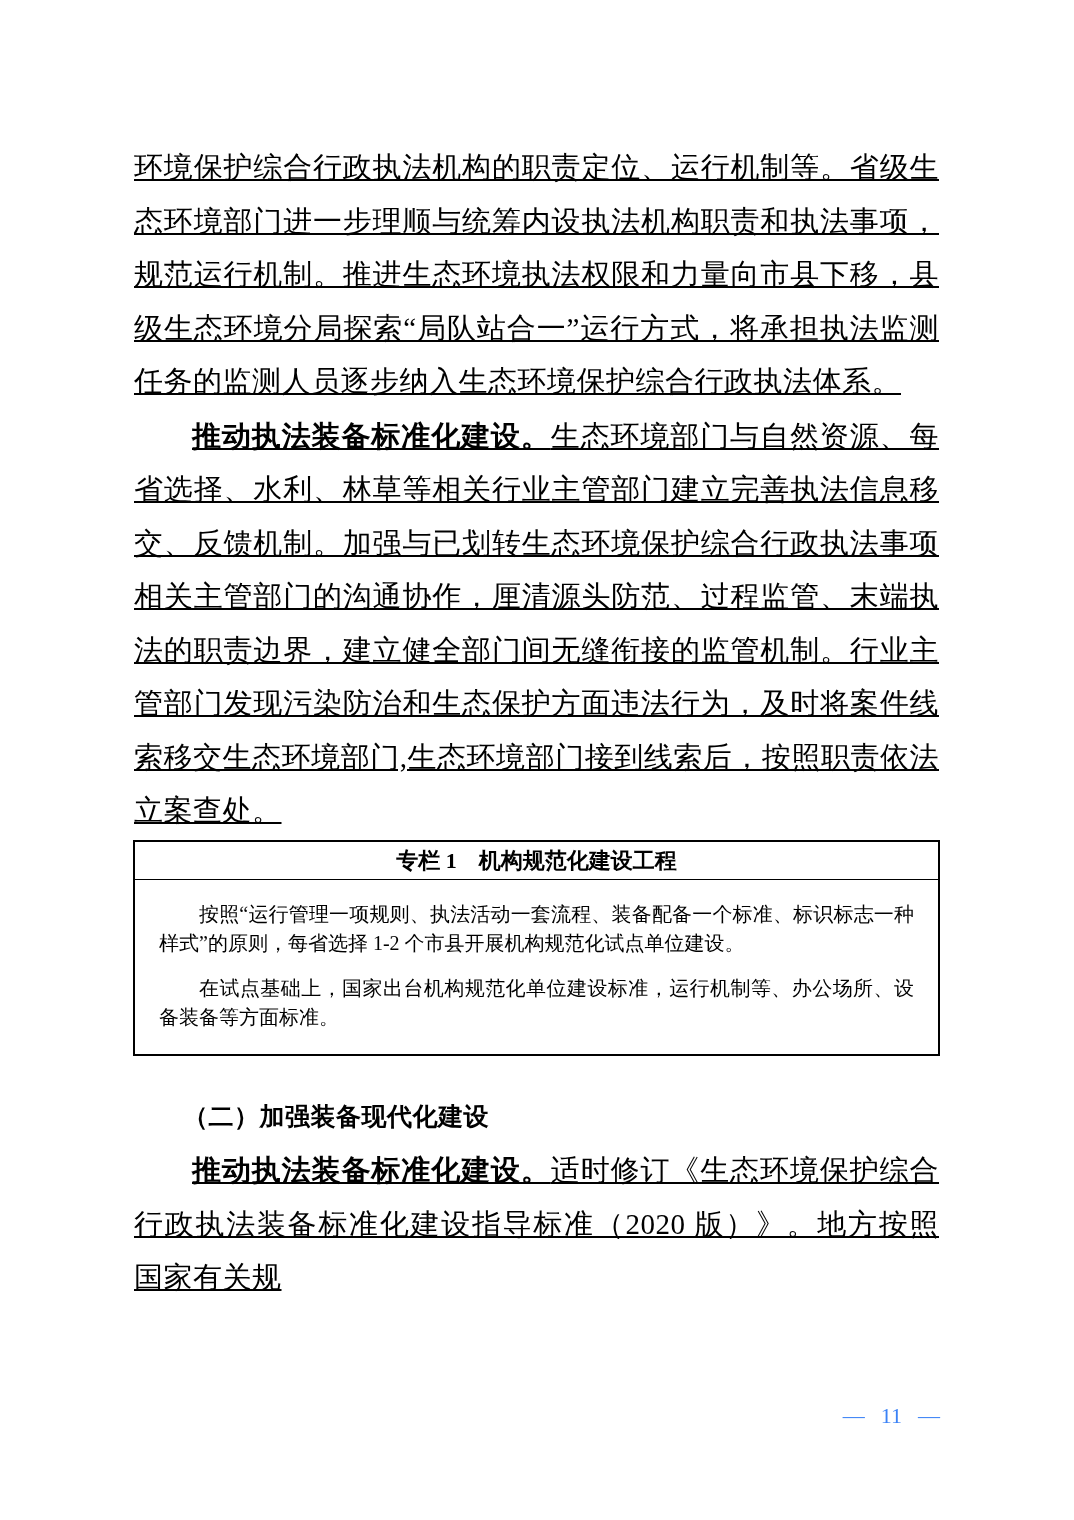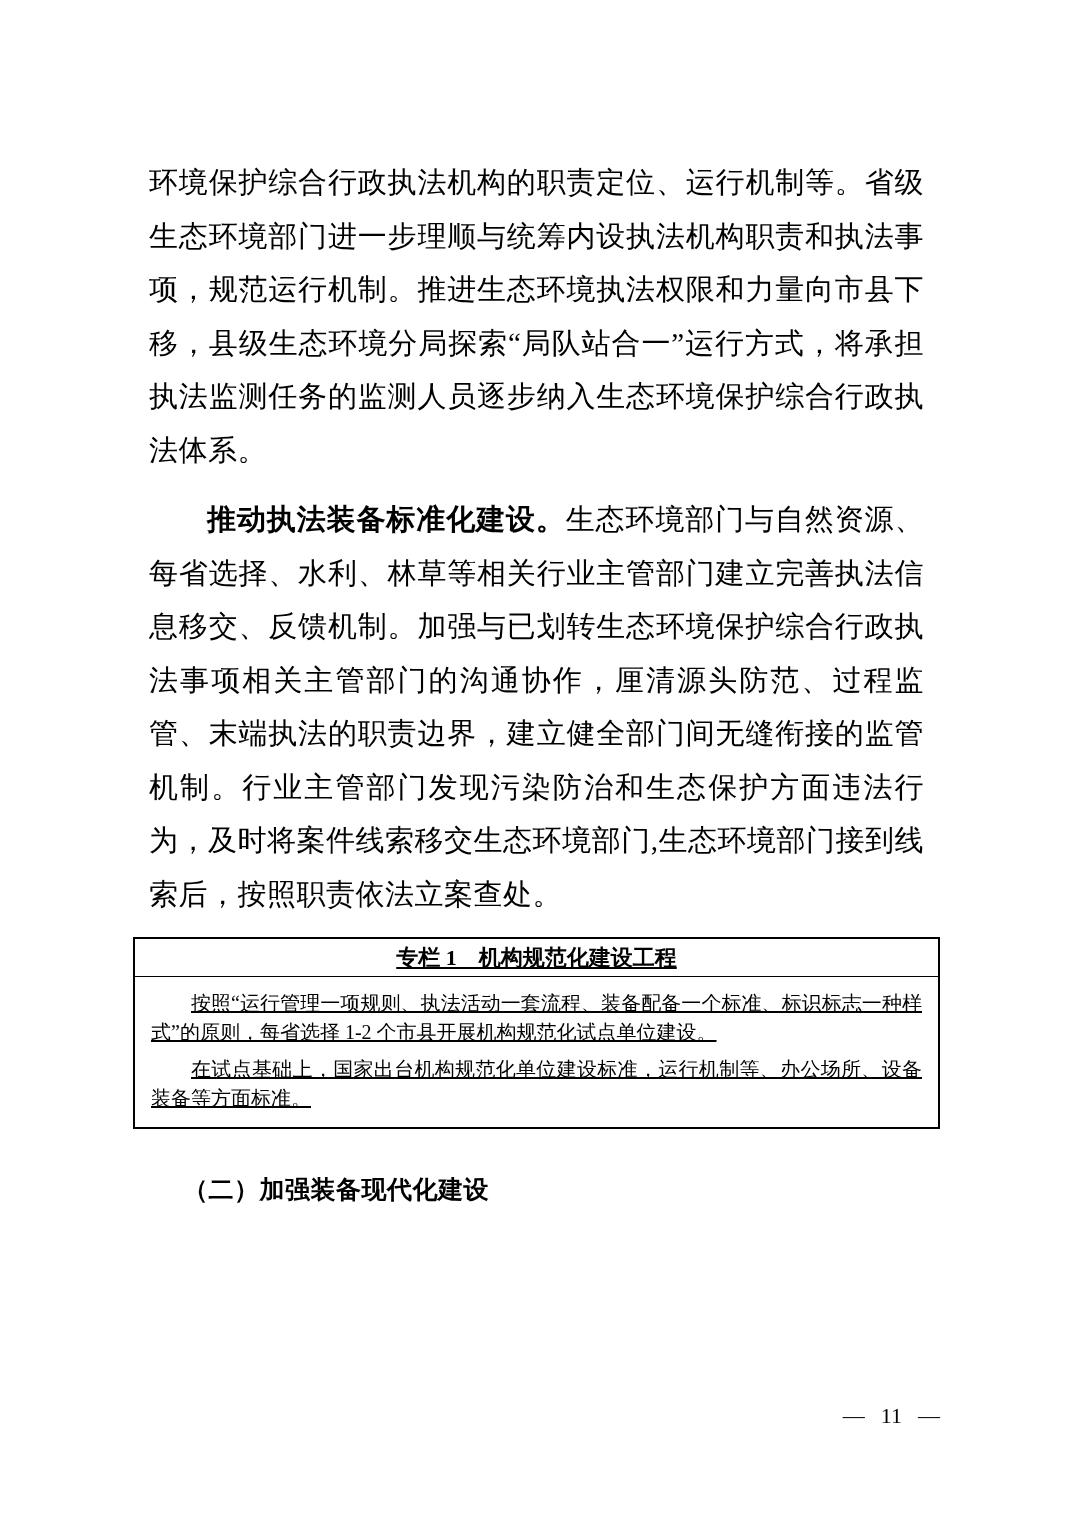--- a/index.html
+++ b/index.html
@@ -16,73 +16,73 @@
     font-family: "Liberation Serif", "DejaVu Serif", serif;
     overflow: hidden;
   }
   .content {
     position: absolute;
     left: 133px;
     top: 140px;
     width: 807px;
   }
   .body-par {
-    margin: 16px;
+    margin: 1px;
     font-size: 29px;
     line-height: 53.5px;
     text-align: justify;
     text-justify: inter-character;
     text-indent: 2em;
     letter-spacing: 0.5px;
+    text-decoration: underline;
   }
   .no-indent {
     text-indent: 0;
   }
   .lead {
     font-weight: bold;
   }
   .column-box {
     margin-top: 2px;
     border: 2px solid #000000;
-    text-decoration: underline;
   }
   .column-box-header {
     border-bottom: 1px solid #000000;
     text-align: center;
     font-weight: bold;
     font-size: 22px;
     line-height: 24px;
     padding: 7px 0 6px 0;
   }
   .column-box-body {
     padding: 4px 8px 6px 8px;
     font-size: 20px;
     line-height: 29px;
   }
   .column-box-body p {
-    margin: 8px;
+    margin: 16px;
     text-indent: 2em;
     text-align: justify;
     text-justify: inter-character;
   }
   .section-heading {
     margin: 34px 0 0 0;
     font-size: 25px;
     line-height: 53.5px;
     font-weight: bold;
     text-indent: 2em;
     letter-spacing: 0.5px;
   }
   .page-number {
     position: absolute;
     top: 1403px;
     right: 134px;
     font-size: 22px;
     line-height: 26px;
-    color: #000000;
+    color: #3b82f6;
     white-space: nowrap;
   }
   .page-number .dash {
     display: inline-block;
   }
   .page-number .num {
     display: inline-block;
     margin: 0 16px;
   }
 </style>
@@ -100,19 +100,20 @@
     <div class="column-box">
       <div class="column-box-header">专栏 1　机构规范化建设工程</div>
       <div class="column-box-body">
         <p>按照“运行管理一项规则、执法活动一套流程、装备配备一个标准、标识标志一种样式”的原则，每省选择 1-2 个市县开展机构规范化试点单位建设。</p>
         <p>在试点基础上，国家出台机构规范化单位建设标准，运行机制等、办公场所、设备装备等方面标准。</p>
       </div>
     </div>
 
     <h3 class="section-heading">（二）加强装备现代化建设</h3>
 
+    <p class="body-par"><span class="lead">推动执法装备标准化建设。</span><span>适时修订《生态环境保护综合行政执法装备标准化建设指导标准（2020 版）》。地方按照国家有关规</span></p>
 
   </div>
 
   <div class="page-number">
     <span class="dash">—</span><span class="num">11</span><span class="dash">—</span>
   </div>
 </div>
 
 </body></html>

